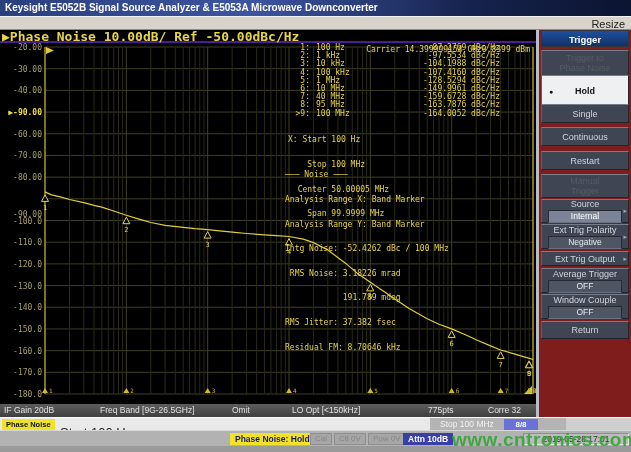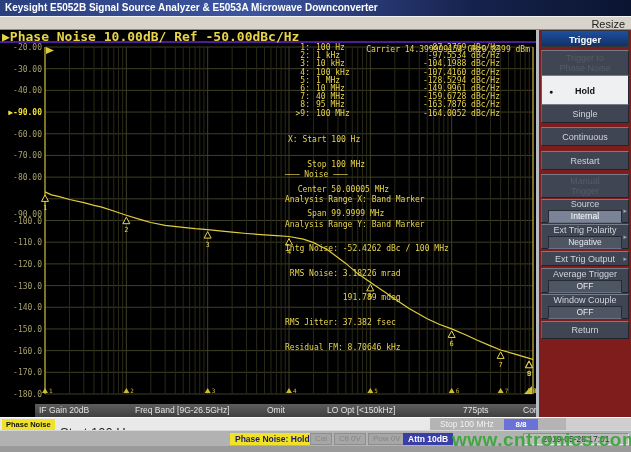--- a/index.html
+++ b/index.html
@@ -31,21 +31,21 @@
   .mrow{display:flex;}
   .mn{width:22px;text-align:right;}
   .mf{width:58px;margin-left:6px;}
   .mv{width:126px;text-align:right;}
   .xinfo{position:absolute;left:288px;top:90px;color:#e8d44c;white-space:pre;
     font-family:"DejaVu Sans Mono",monospace;font-size:8px;line-height:8.2px;}
   .noiseinfo{position:absolute;left:285px;top:125px;color:#e8d44c;white-space:pre;
     font-family:"DejaVu Sans Mono",monospace;font-size:8px;line-height:8.2px;}
   
   .config-bar{position:absolute;left:0;top:374px;width:536px;height:13px;
-    background:linear-gradient(180deg,#5e5e5e,#3e3e3e);color:#e2e2e2;font-size:8.5px;margin-left:35px;}
+    background:linear-gradient(180deg,#5e5e5e,#3e3e3e);color:#e2e2e2;font-size:8.5px;}
   .cfg{position:absolute;top:1px;line-height:11px;white-space:nowrap;}
   
   .sidebar{position:absolute;left:536px;top:0;width:95px;height:387px;background:#7f1d1d;
     border-left:3px solid #b8bcc4;box-sizing:border-box;}
   .skey-header{position:absolute;left:2px;top:0;width:88px;height:17px;
     background:linear-gradient(180deg,#1e4f9e,#123268);color:#fff;font-size:9.5px;font-weight:bold;
     text-align:center;line-height:17px;border:1px solid #34363c;box-sizing:border-box;}
   .skey{position:absolute;left:2px;width:88px;background:#3f4552;color:#cfd4dc;font-size:9px;
     text-align:center;border-top:1px solid #757c8a;border-left:1px solid #5a6170;
     border-right:1px solid #23262e;border-bottom:1px solid #20242c;box-sizing:border-box;

